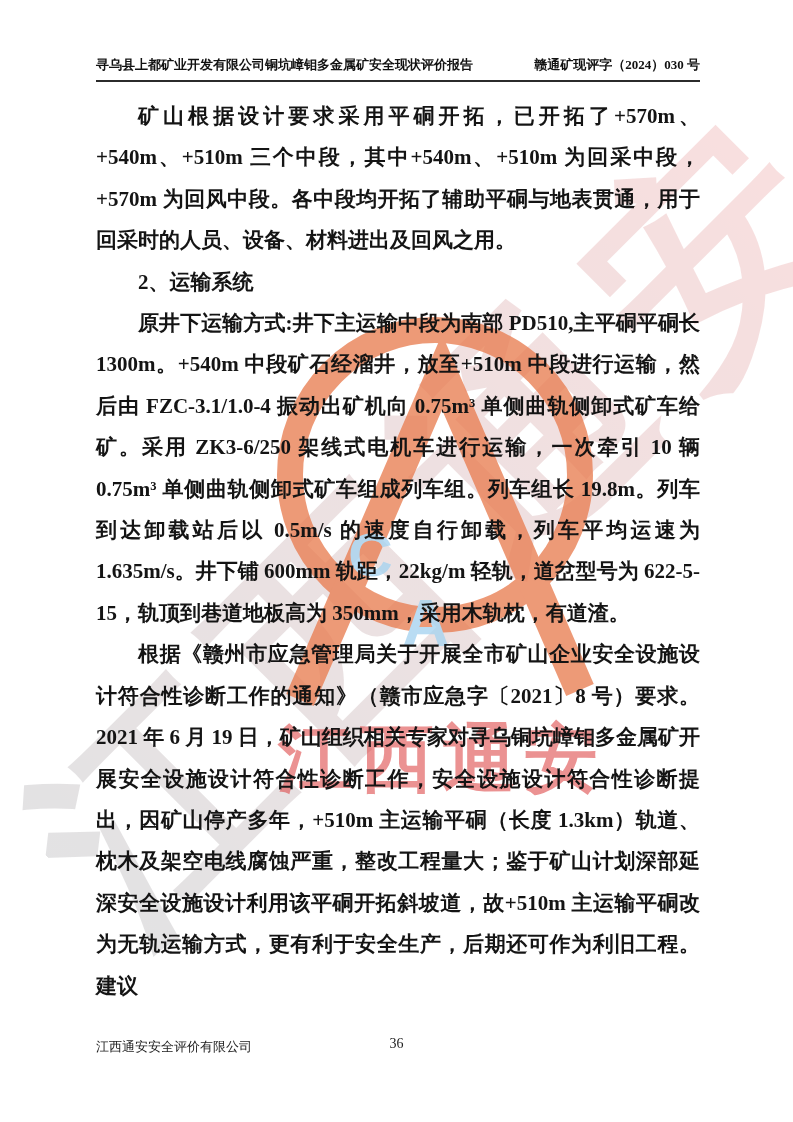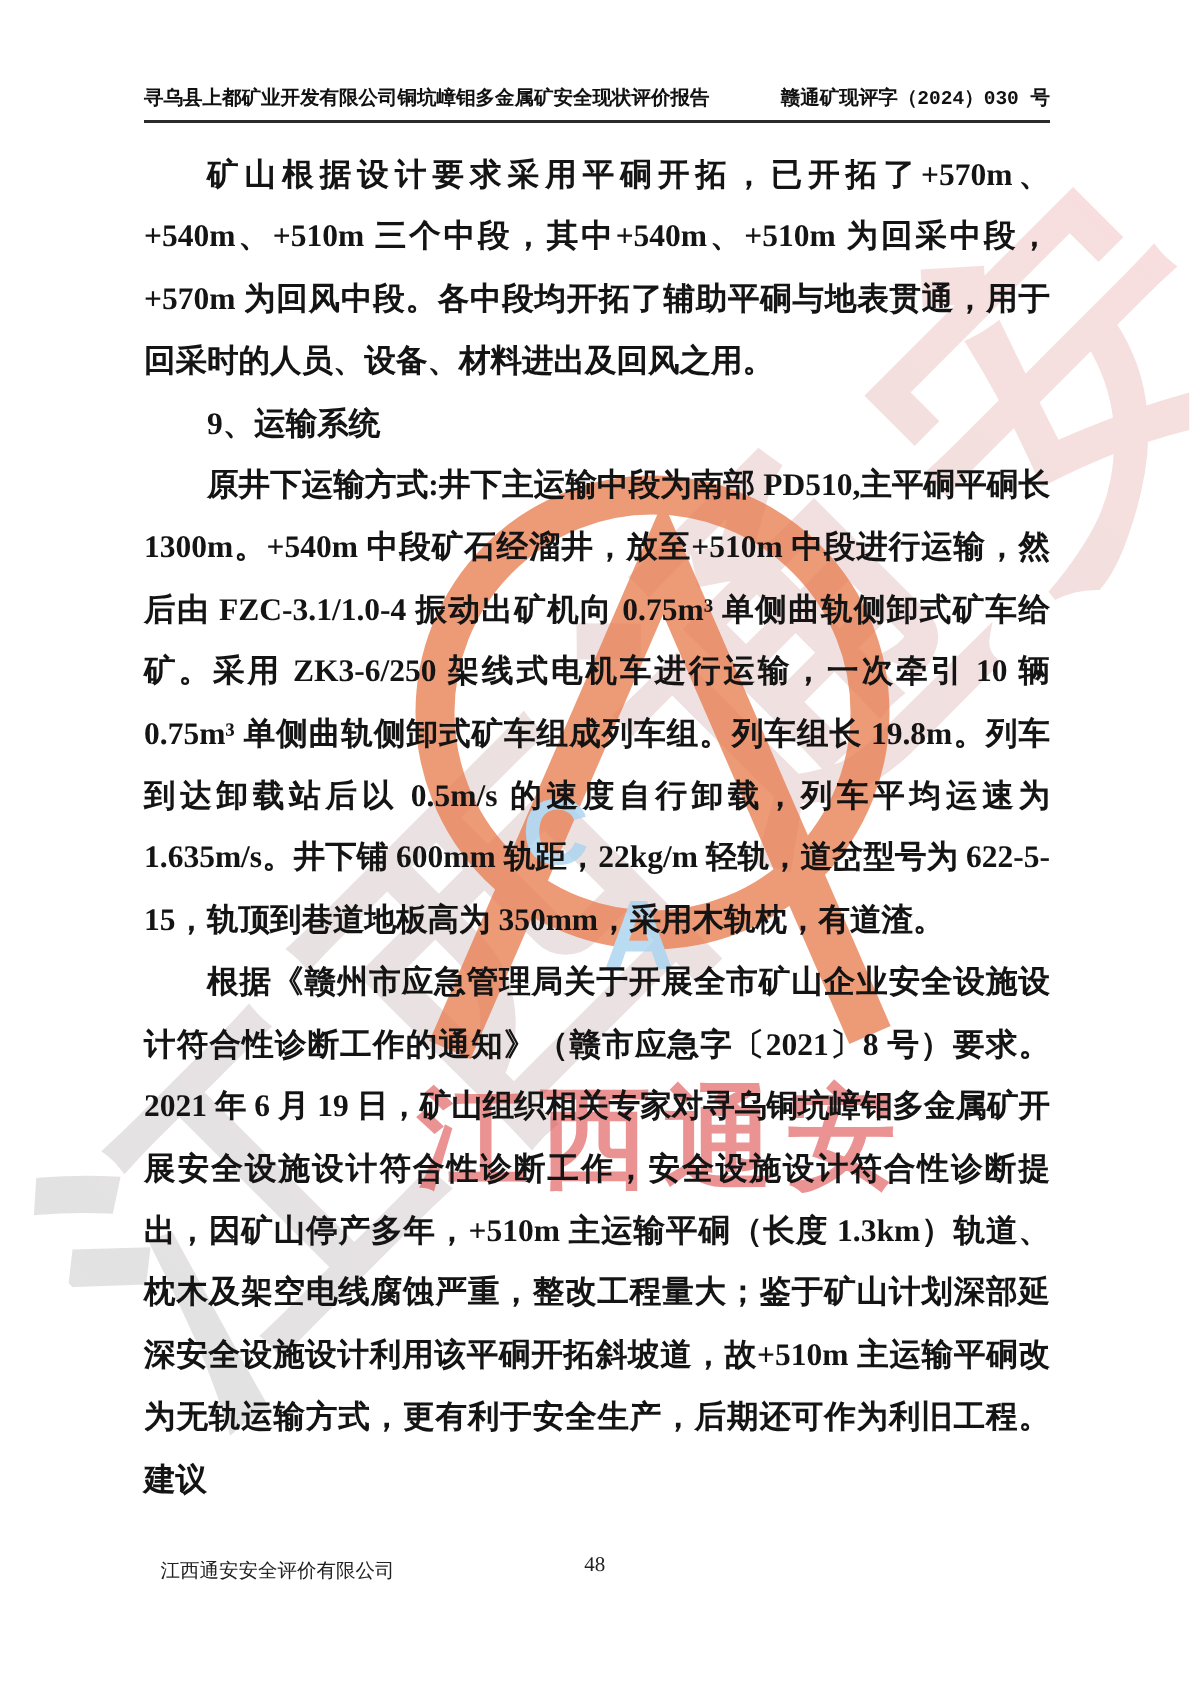--- a/index.html
+++ b/index.html
@@ -14,21 +14,20 @@
     color: #1a1a1a;
   }
 
   
   .header {
     position: absolute;
     left: 96px; top: 56px; width: 604px;
     display: flex; justify-content: space-between; align-items: flex-end;
     font-size: 13px; font-weight: bold; color: #111;
     white-space: nowrap;
-    font-family: Liberation Mono, monospace;
   }
   .header-rule {
     position: absolute;
     left: 96px; top: 80px; width: 604px; height: 2px;
     background: #2b2b2b;
   }
 
   
   .diagonal-watermark {
     position: absolute;
@@ -70,21 +69,21 @@
     line-height: 41.4px;
     text-align: justify;
     color: #141414;
   }
   .body-text p { text-indent: 2em; margin: 0; font-weight: bold; }
   .body-text .section-heading { font-weight: bold; }
 
   
   .footer-company {
     position: absolute;
-    left: 107px; top: 1038px;
+    left: 96px; top: 1038px;
     font-size: 13px; color: #222;
     z-index: 2;
   }
   .page-number {
     position: absolute;
     left: 0; top: 1036px; width: 793px;
     text-align: center;
     font-size: 14px; color: #222;
     z-index: 2;
   }
@@ -106,21 +105,21 @@
   <div class="stamp-red-text">江西通安</div>
 
   <div class="header">
     <span>寻乌县上都矿业开发有限公司铜坑嶂钼多金属矿安全现状评价报告</span>
     <span>赣通矿现评字（2024）030 号</span>
   </div>
   <div class="header-rule"></div>
 
   <div class="body-text">
     <p>矿山根据设计要求采用平硐开拓，已开拓了+570m、+540m、+510m 三个中段，其中+540m、+510m 为回采中段，+570m 为回风中段。各中段均开拓了辅助平硐与地表贯通，用于回采时的人员、设备、材料进出及回风之用。</p>
-    <p class="section-heading">9、运输系统</p>
+    <p class="section-heading">2、运输系统</p>
     <p>原井下运输方式:井下主运输中段为南部 PD510,主平硐平硐长 1300m。+540m 中段矿石经溜井，放至+510m 中段进行运输，然后由 FZC-3.1/1.0-4 振动出矿机向 0.75m³ 单侧曲轨侧卸式矿车给矿。采用 ZK3-6/250 架线式电机车进行运输，一次牵引 10 辆 0.75m³ 单侧曲轨侧卸式矿车组成列车组。列车组长 19.8m。列车到达卸载站后以 0.5m/s 的速度自行卸载，列车平均运速为 1.635m/s。井下铺 600mm 轨距，22kg/m 轻轨，道岔型号为 622-5-15，轨顶到巷道地板高为 350mm，采用木轨枕，有道渣。</p>
     <p>根据《赣州市应急管理局关于开展全市矿山企业安全设施设计符合性诊断工作的通知》（赣市应急字〔2021〕8 号）要求。2021 年 6 月 19 日，矿山组织相关专家对寻乌铜坑嶂钼多金属矿开展安全设施设计符合性诊断工作，安全设施设计符合性诊断提出，因矿山停产多年，+510m 主运输平硐（长度 1.3km）轨道、枕木及架空电线腐蚀严重，整改工程量大；鉴于矿山计划深部延深安全设施设计利用该平硐开拓斜坡道，故+510m 主运输平硐改为无轨运输方式，更有利于安全生产，后期还可作为利旧工程。建议</p>
   </div>
 
   <div class="footer-company">江西通安安全评价有限公司</div>
-  <div class="page-number">48</div>
+  <div class="page-number">36</div>
 
 </div>
 
 </body></html>

